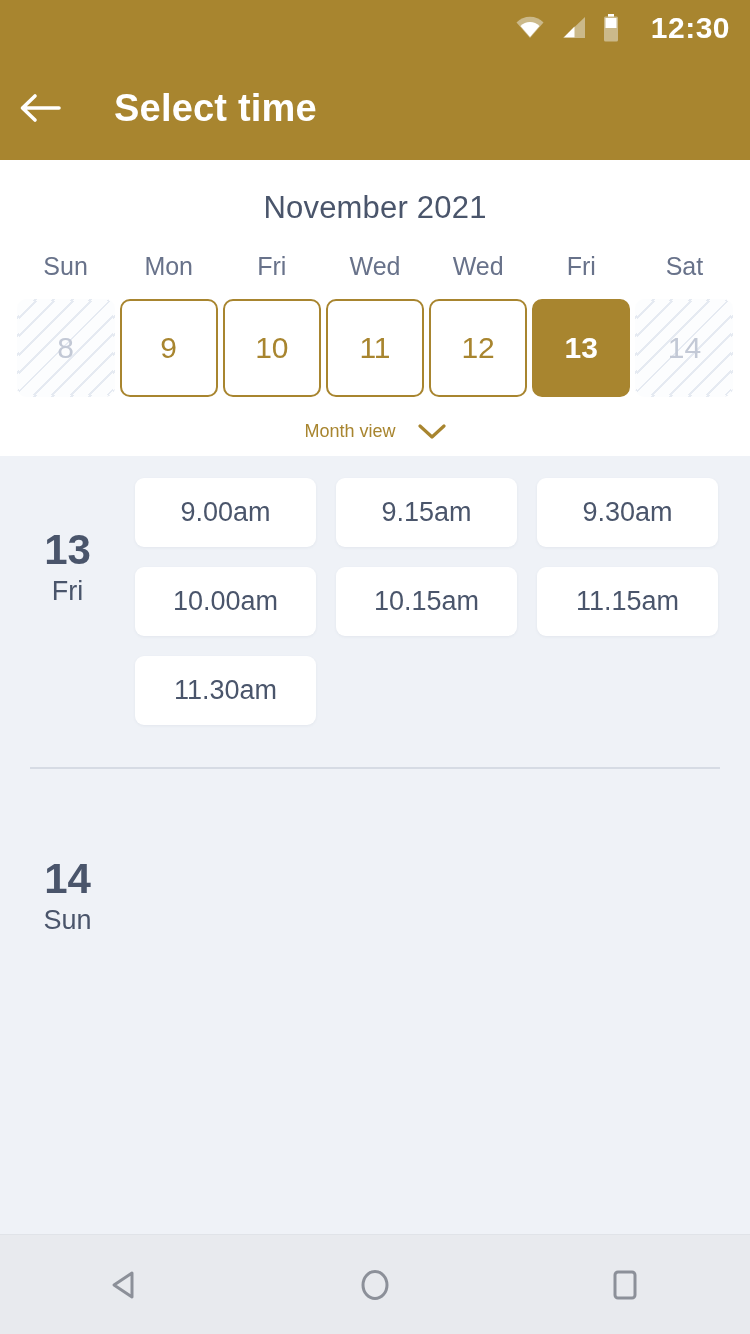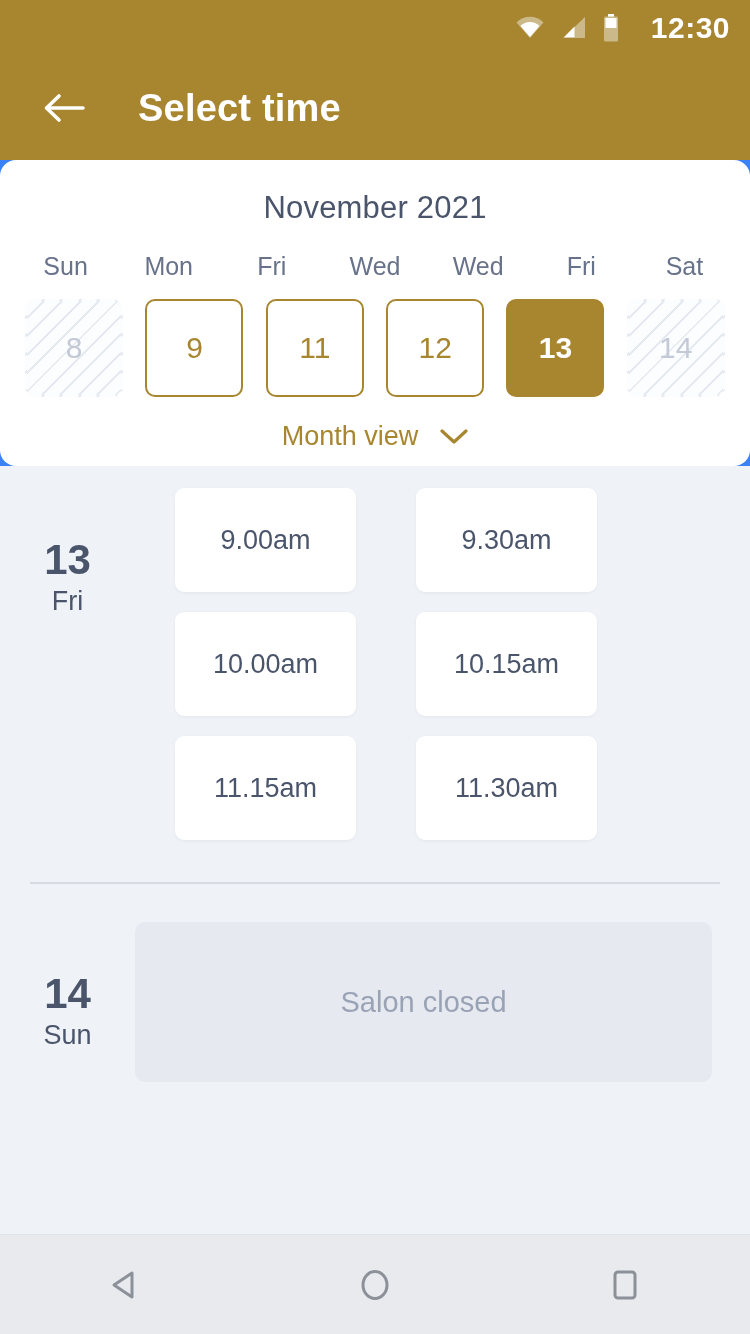--- a/index.html
+++ b/index.html
@@ -49,21 +49,21 @@
     margin-left: 16px;
     line-height: 1;
   }
 
   
   .app-bar {
     height: 104px;
     background: #a8852f;
     display: flex;
     align-items: center;
-    padding-left: 36px;
+    padding-left: 12px;
     flex: 0 0 auto;
   }
   .back-btn {
     width: 56px;
     height: 56px;
     display: flex;
     align-items: center;
     justify-content: center;
     cursor: pointer;
   }
@@ -73,21 +73,20 @@
     font-weight: bold;
     margin-left: 46px;
     letter-spacing: 0.2px;
   }
 
   
   .calendar {
     background: #ffffff;
     padding: 0 0 14px 0;
     flex: 0 0 auto;
-    border-radius: 16px;
   }
   .cal-month {
     text-align: center;
     color: #4a556b;
     font-size: 31px;
     padding: 30px 0 0 0;
     letter-spacing: 0.2px;
   }
   .dow-row, .date-row {
     display: flex;
@@ -144,21 +143,21 @@
   .month-view-row {
     display: flex;
     align-items: center;
     justify-content: center;
     gap: 22px;
     margin-top: 24px;
     cursor: pointer;
   }
   .month-view-label {
     color: #a8852f;
-    font-size: 27px;
+    font-size: 18px;
   }
 
   
   .content {
     flex: 1 1 auto;
     background: #eff2f7;
     overflow: hidden;
     position: relative;
   }
 
@@ -186,31 +185,30 @@
 
   .slots {
     flex: 1 1 auto;
     display: flex;
     flex-wrap: wrap;
     gap: 20px;
     padding-right: 0;
   }
   .slot {
     width: 181px;
-    height: 104px;
+    height: 69px;
     background: #ffffff;
     border-radius: 9px;
     display: flex;
     align-items: center;
     justify-content: center;
     color: #4a556b;
     font-size: 27px;
     box-shadow: 0 1px 3px rgba(74,85,107,0.07);
     cursor: pointer;
-    margin-left: 40px;
   }
 
   .divider {
     height: 2px;
     background: #d6dbe4;
     margin: 42px 30px 0 30px;
   }
 
   .closed-block {
     display: flex;
@@ -295,20 +293,23 @@
     </div>
 
     <div class="date-row">
       <div class="date-cell-wrap">
         <div class="date-cell disabled">8</div>
       </div>
       <div class="date-cell-wrap">
         <div class="date-cell available">9</div>
       </div>
       <div class="date-cell-wrap">
+        <div class="date-cell available">10</div>
+      </div>
+      <div class="date-cell-wrap">
         <div class="date-cell available">11</div>
       </div>
       <div class="date-cell-wrap">
         <div class="date-cell available">12</div>
       </div>
       <div class="date-cell-wrap">
         <div class="date-cell selected">13</div>
       </div>
       <div class="date-cell-wrap">
         <div class="date-cell disabled">14</div>
@@ -325,36 +326,36 @@
 
   <div class="content">
 
     <div class="day-block">
       <div class="day-label">
         <div class="dnum">13</div>
         <div class="dname">Fri</div>
       </div>
       <div class="slots">
         <div class="slot">9.00am</div>
+        <div class="slot">9.15am</div>
         <div class="slot">9.30am</div>
         <div class="slot">10.00am</div>
         <div class="slot">10.15am</div>
         <div class="slot">11.15am</div>
         <div class="slot">11.30am</div>
       </div>
     </div>
 
     <div class="divider"></div>
 
     <div class="closed-block">
       <div class="day-label">
         <div class="dnum">14</div>
         <div class="dname">Sun</div>
       </div>
-      <div class="closed-box">Salon closed</div>
     </div>
 
   </div>
 
   <div class="nav-bar">
     <div class="nav-btn">
       <svg width="36" height="36" viewBox="0 0 36 36">
         <path d="M25 6 L7 18 L25 30 Z" fill="none" stroke="#8c9099" stroke-width="3" stroke-linejoin="round"></path>
       </svg>
     </div>

